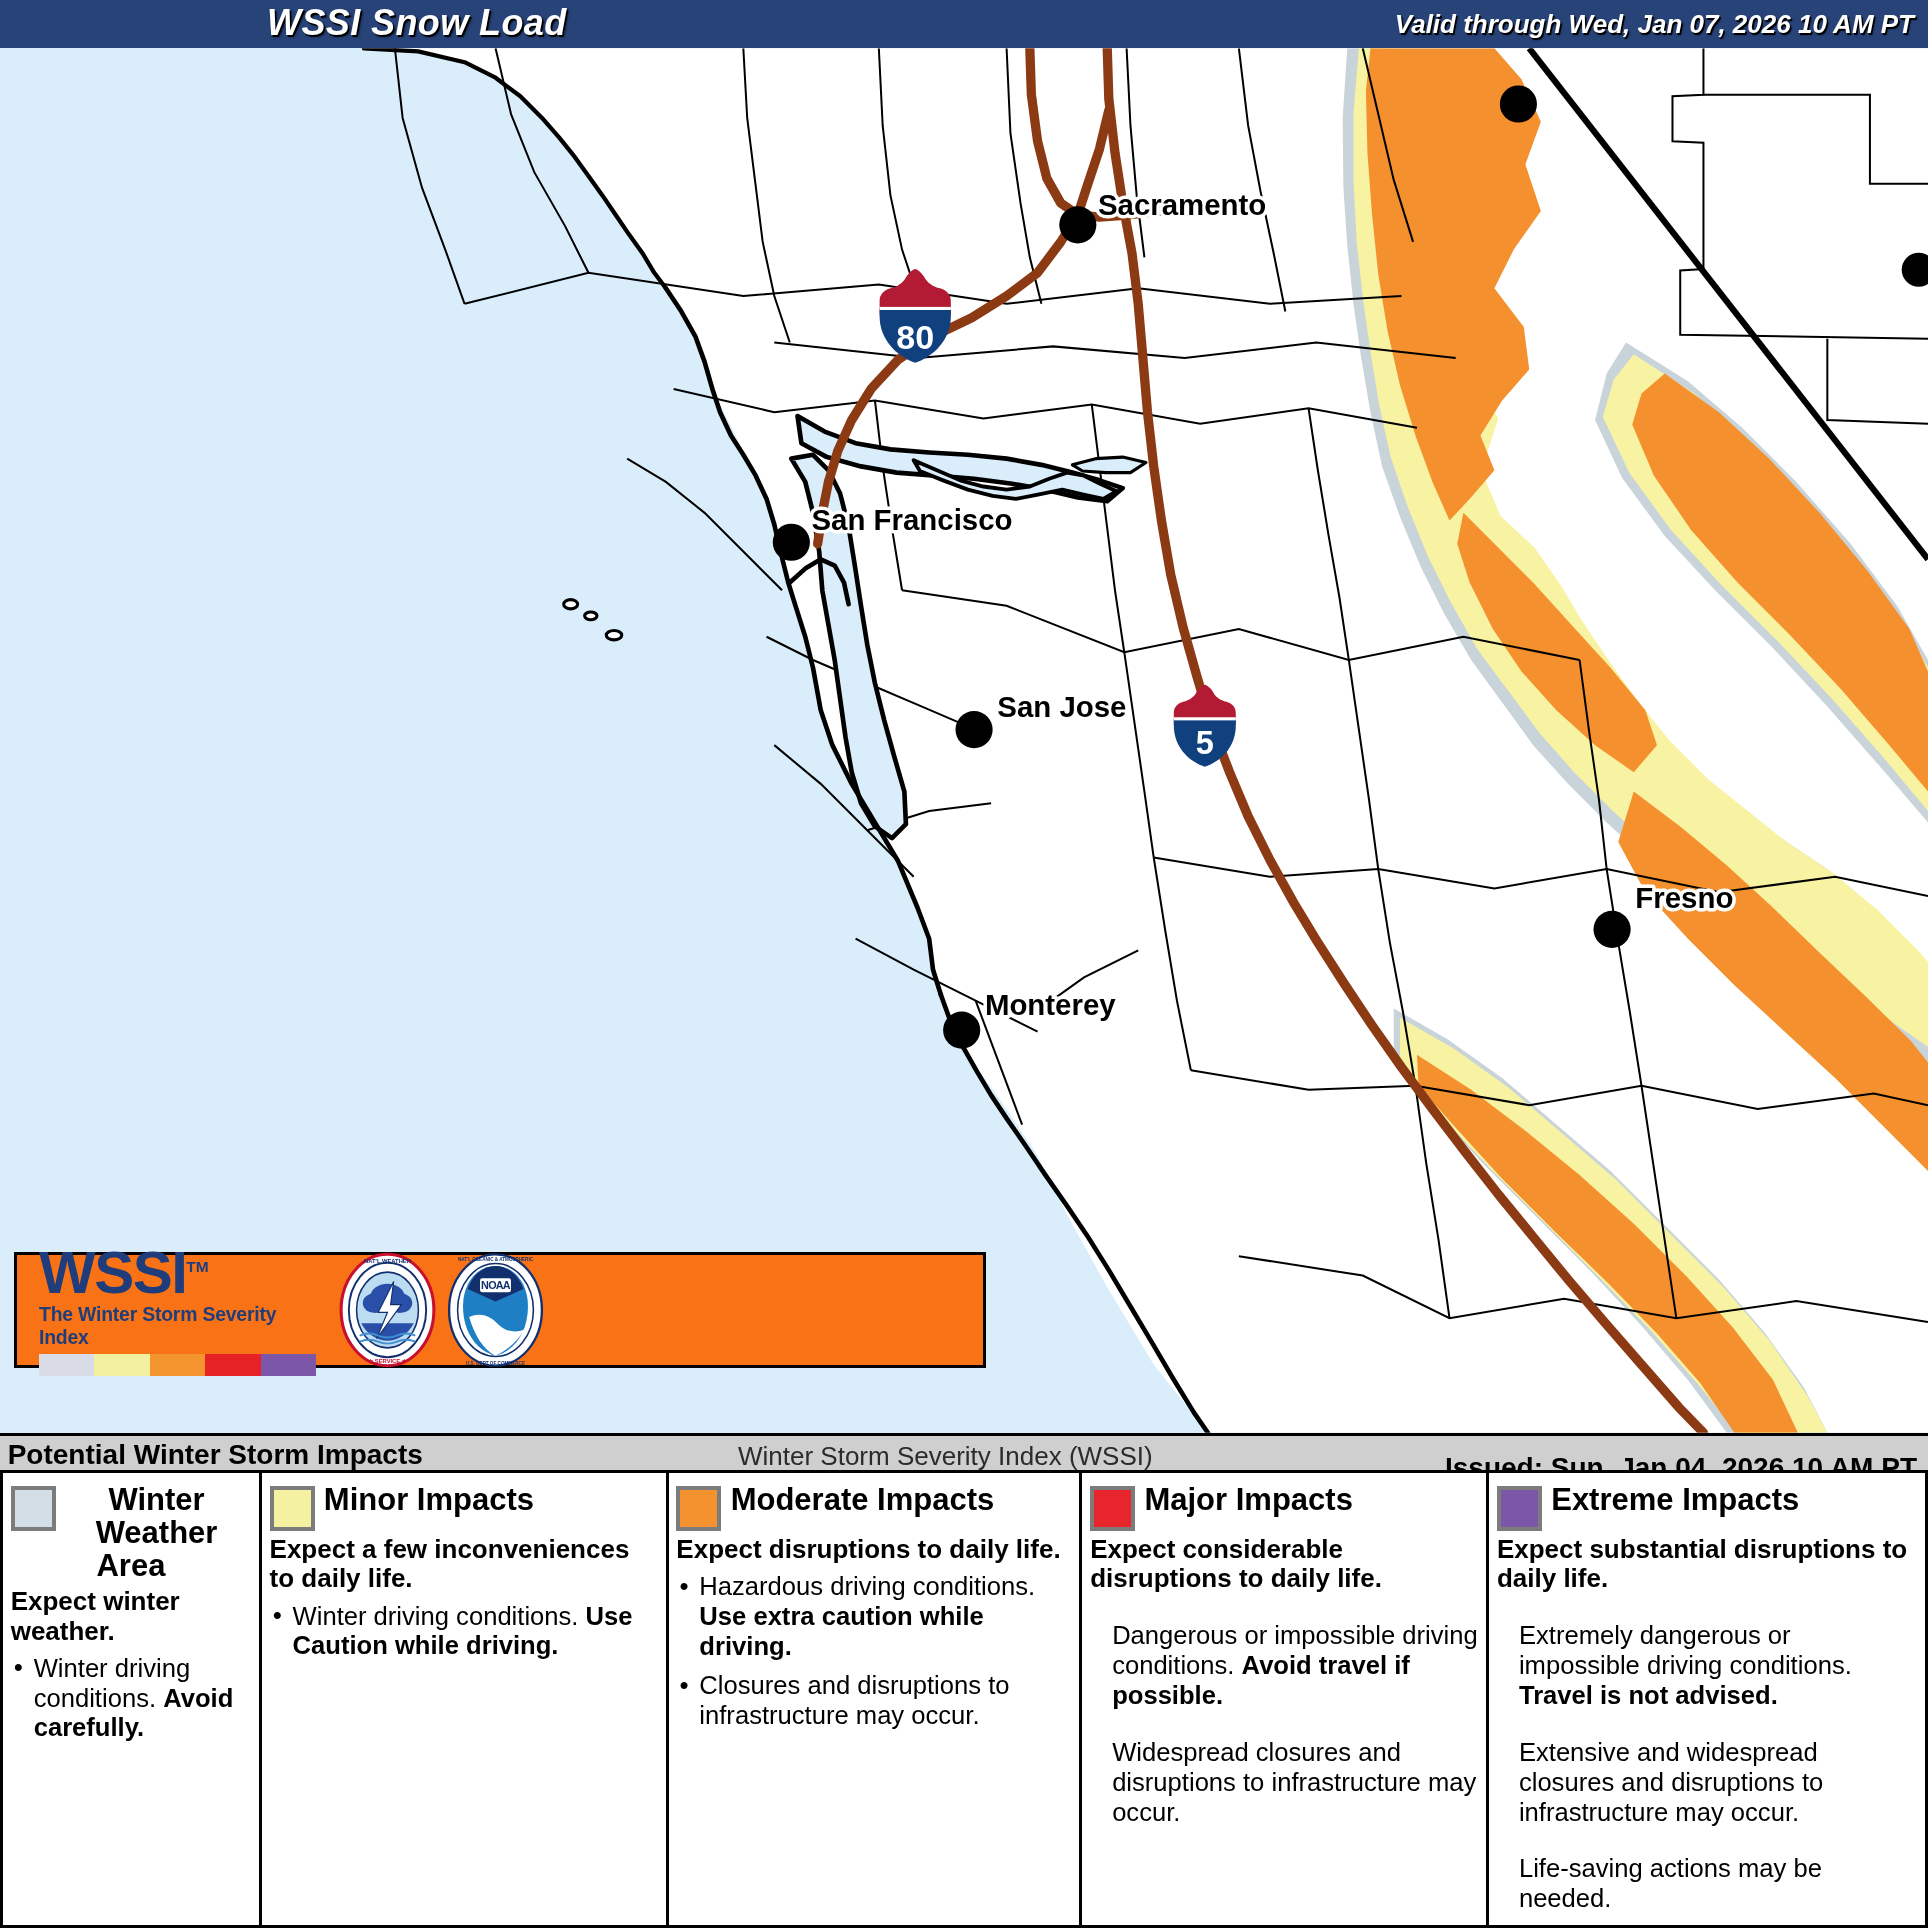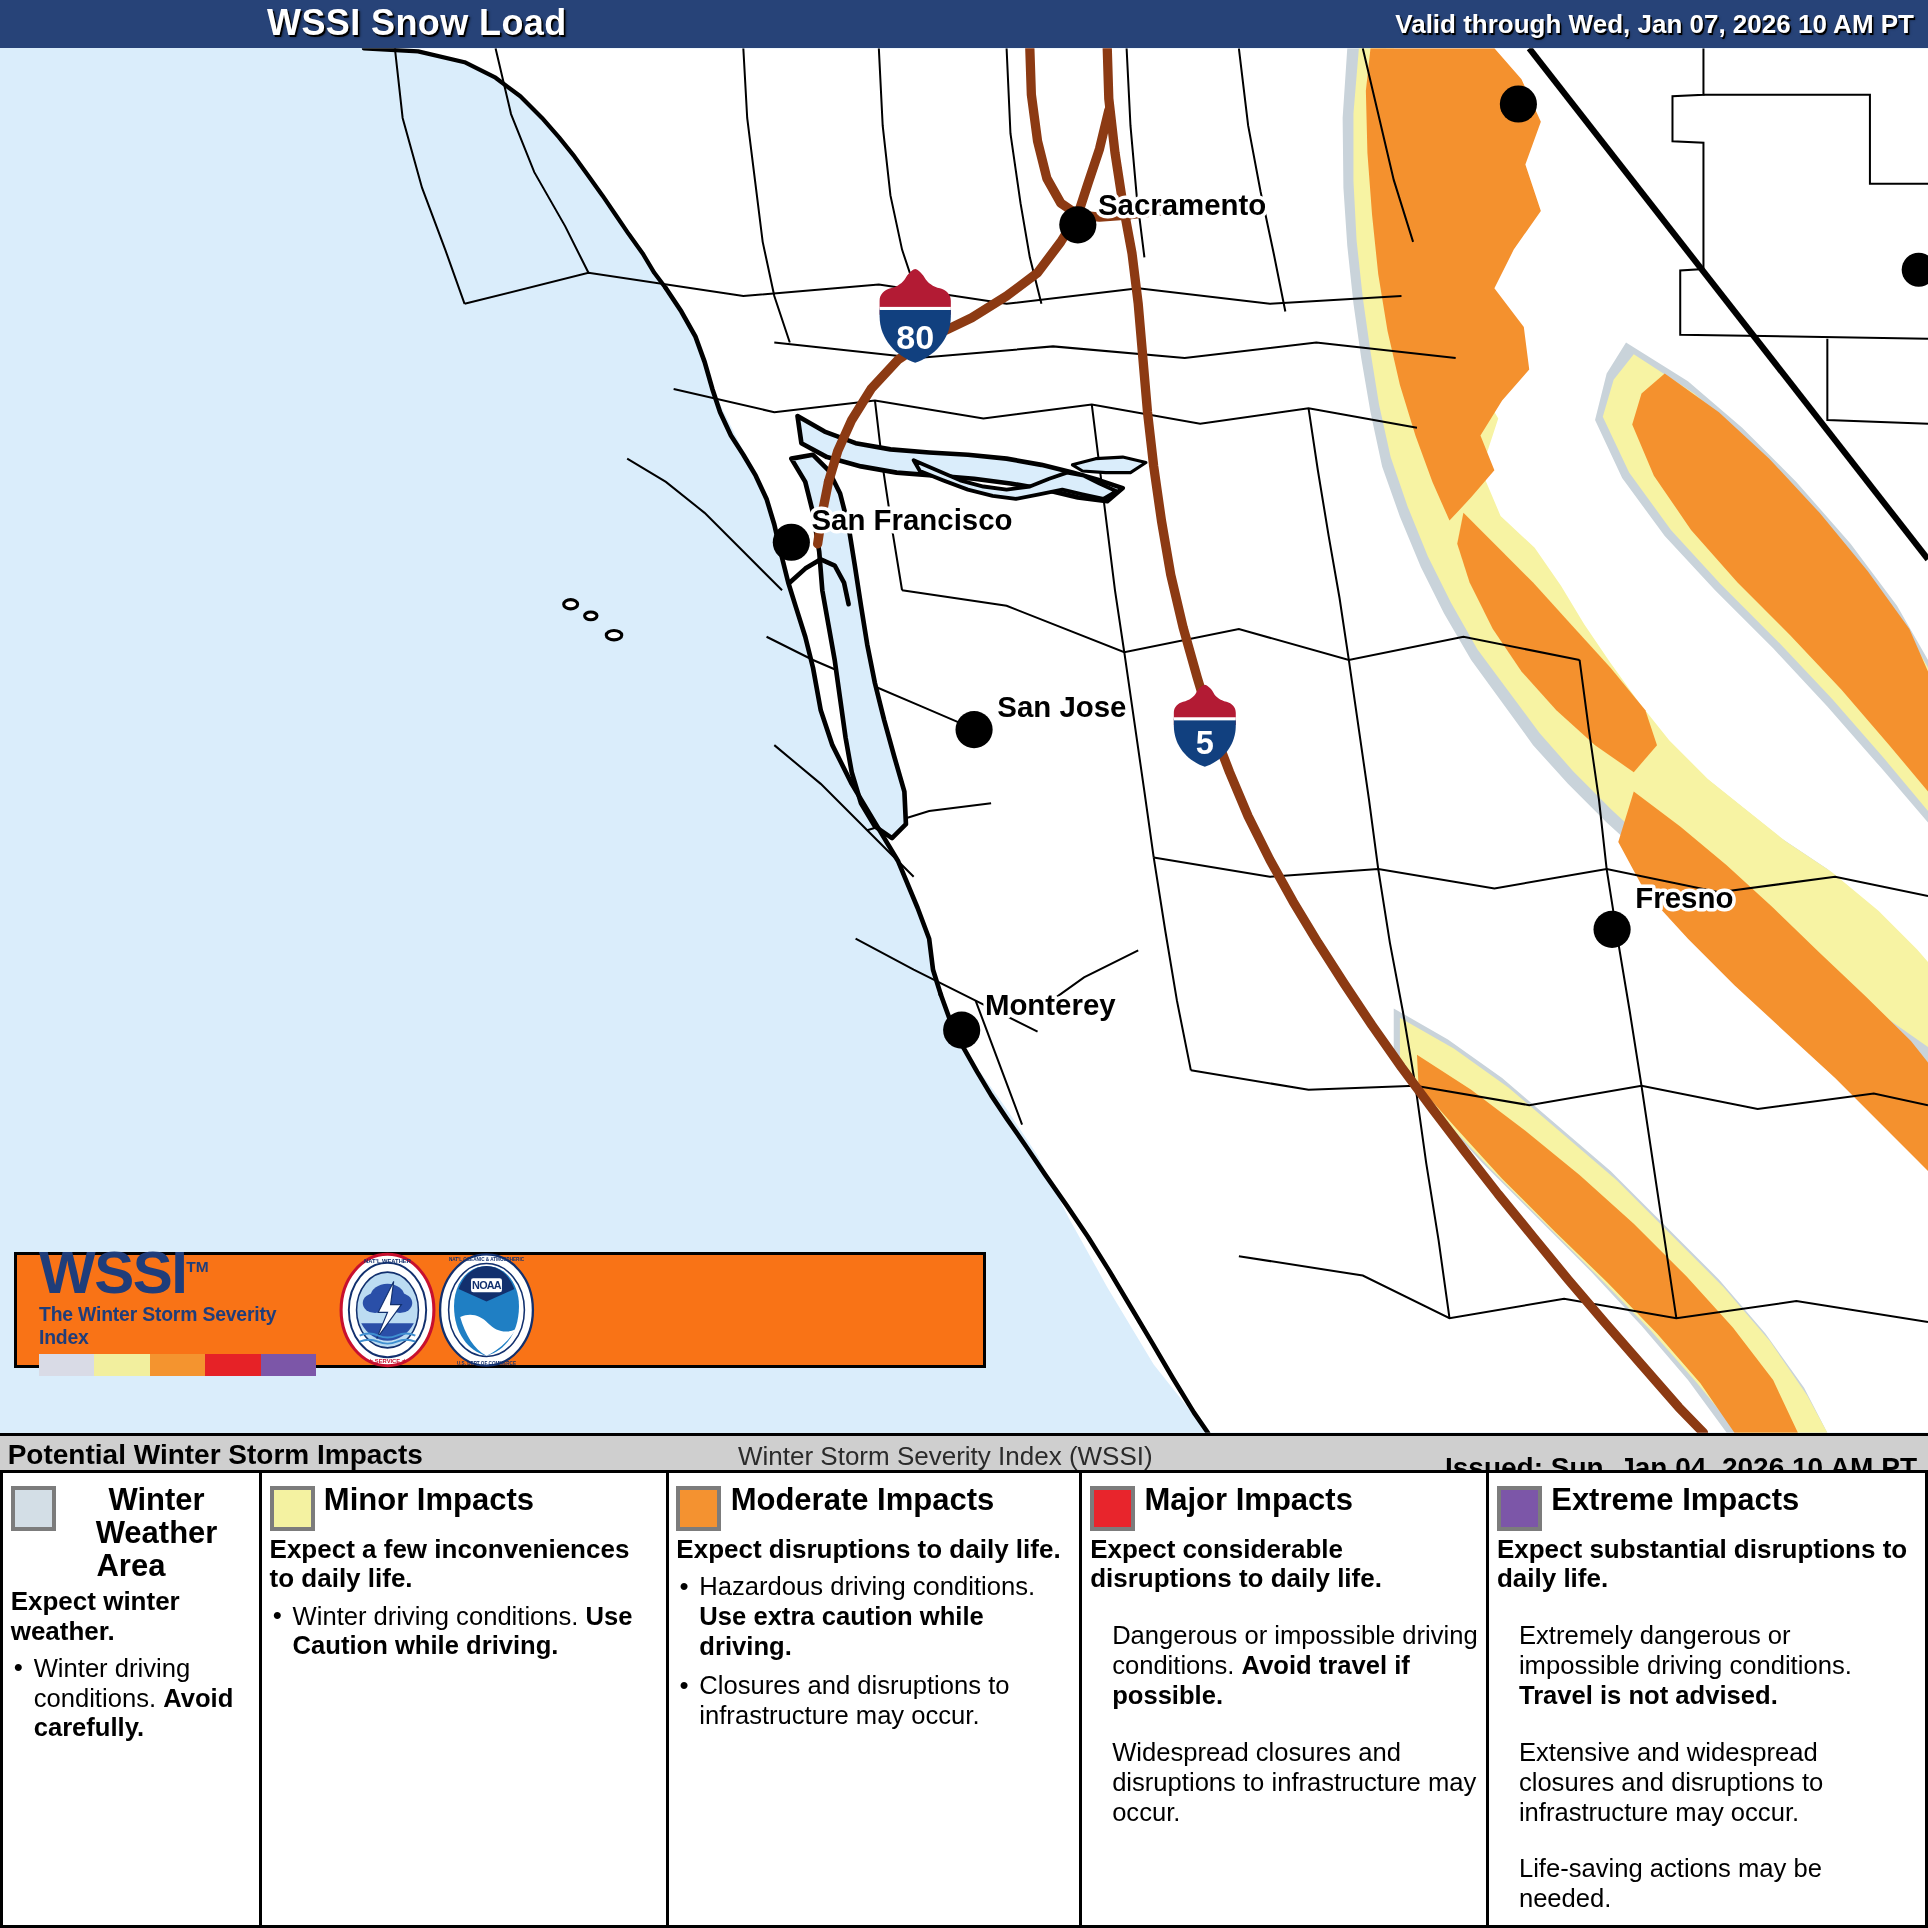--- a/index.html
+++ b/index.html
@@ -1,20 +1,20 @@
 <!DOCTYPE html>
 <html style="font-size:12.4px"><head>
 <meta charset="utf-8">
 <style>
   html,body{margin:0;padding:0;background:#fff;}
   body{width:1928px;height:1928px;font-family:"Liberation Sans",sans-serif;overflow:hidden;}
   #page{position:relative;width:1928px;height:1928px;overflow:hidden;background:#fff;}
 
   
-  #header{position:absolute;left:0;top:0;width:1928px;height:56px;background:#274378;}
+  #header{position:absolute;left:0;top:0;width:1928px;height:56px;background:#274378;font-style:italic;}
   #header .title{position:absolute;left:267px;top:2.3px;font-size:36px;font-weight:bold;color:#fff;
       text-shadow:1.5px 1.5px 0 #000, 2.3px 2.3px 2.3px rgba(0,0,0,.55);letter-spacing:0.4px;}
   #header .valid{position:absolute;right:14px;top:9.3px;font-size:26px;font-weight:bold;color:#fff;
       text-shadow:1.5px 1.5px 0 #000, 1.5px 1.5px 2.3px rgba(0,0,0,.5);}
 
   
   #map{position:absolute;left:0;top:48px;width:1928px;height:1385px;background:#daedfb;overflow:hidden;}
   #map svg{position:absolute;left:0;top:0;}
 
   .city-dot{fill:#000;}
@@ -25,21 +25,21 @@
   #logobox{position:absolute;left:14px;top:1252px;width:972px;height:116px;background:#f97316;
       border:3.9px solid #000;box-sizing:border-box;display:flex;align-items:center;}
   #logobox .wssi-mark{width:310px;padding-left:22px;box-sizing:border-box;}
   .wssi-word{font-family:"Liberation Sans",sans-serif;font-weight:bold;font-size:60px;color:#1f3d7a;
       letter-spacing:-1.5px;line-height:.95;}
   .wssi-word sup{font-size:15.5px;vertical-align:super;letter-spacing:0;}
   .wssi-sub{font-family:"Liberation Sans",sans-serif;font-weight:bold;font-size:19.4px;color:#1f3d7a;
       margin-top:1.5px;letter-spacing:-0.2px;}
   .wssi-swatches{display:flex;margin-top:5.4px;width:277px;height:22px;}
   .wssi-swatches i{flex:1;display:block;}
-  #logobox .seals{display:flex;align-items:flex-end;gap:0;margin-left:11px;}
+  #logobox .seals{display:flex;align-items:flex-end;gap:9px;margin-left:11px;}
   .seal{width:99px;height:116px;}
   #logobox .credit{margin-left:20px;font-family:"Liberation Sans",sans-serif;font-size:25.6px;color:#000;line-height:1.42;}
 
   
   #impactbar{position:absolute;left:0;top:1433px;width:1928px;height:40px;background:#cfcfcf;
       border-top:3.1px solid #000;border-bottom:3.1px solid #000;box-sizing:border-box;}
   #impactbar .ib-left{position:absolute;left:7.7px;top:3.1px;font-size:28px;font-weight:bold;color:#000;text-align:right;}
   #impactbar .ib-mid{position:absolute;left:738px;top:4.6px;font-size:26px;color:#2b2b2b;}
   #impactbar .ib-right{position:absolute;right:11px;top:16px;font-size:28px;font-weight:bold;color:#000;}
 

